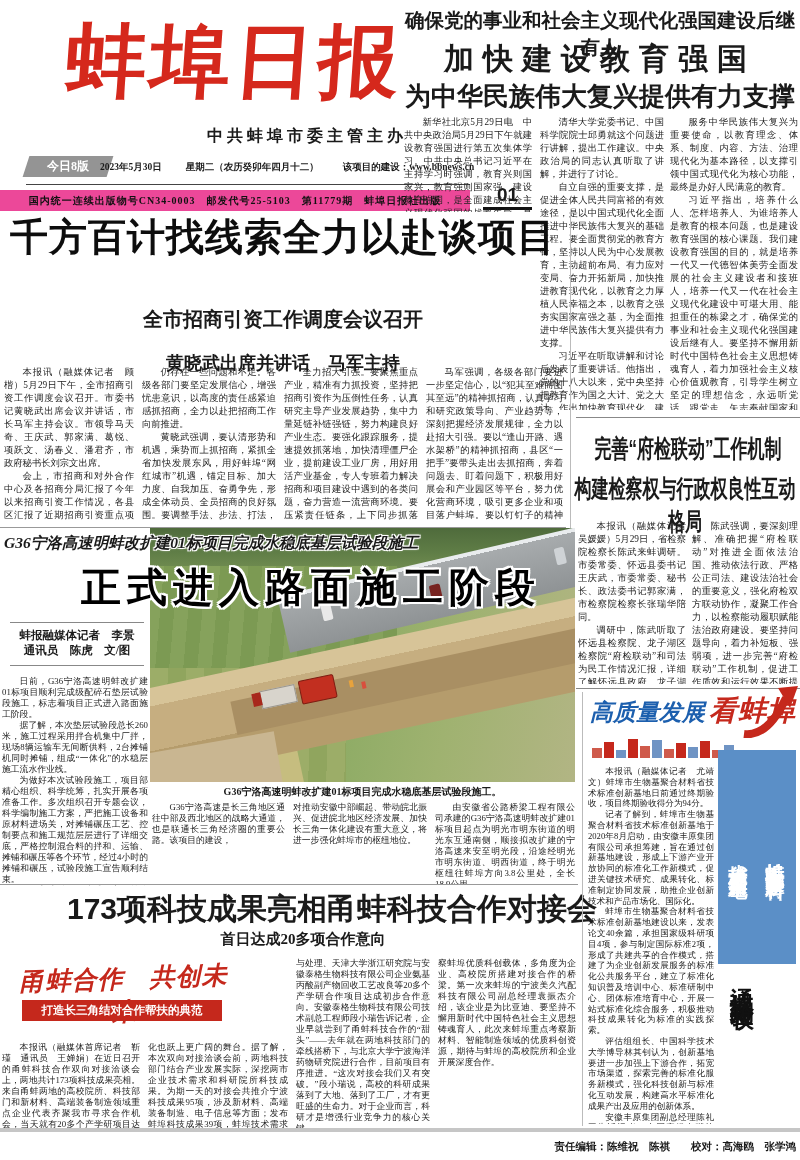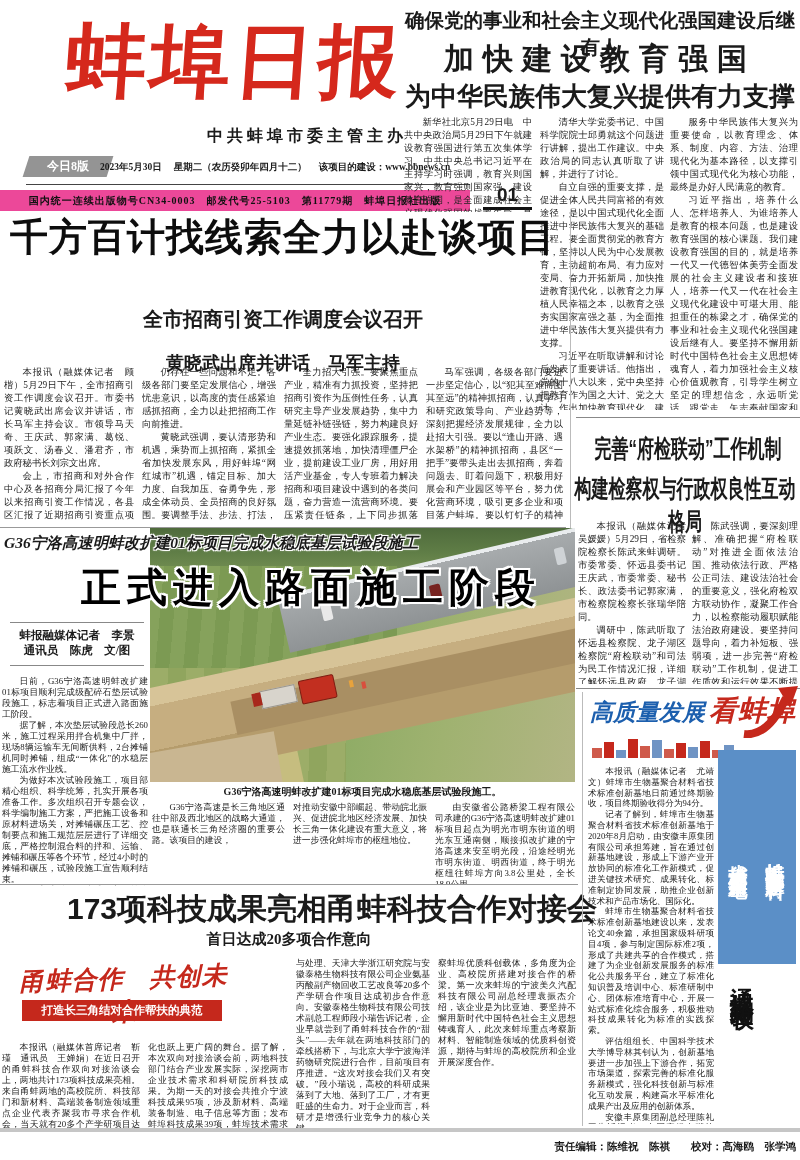--- a/index.html
+++ b/index.html
@@ -11,21 +11,21 @@
   .col{position:absolute;text-align:justify;overflow:hidden;font-size:9.3px;line-height:13px;color:#222;}
   .col p{margin:0;text-indent:2em;}
   .col-sm{font-size:8.8px;line-height:11px;}
   .rule{position:absolute;background:#999;}
   
   .badge{position:absolute;left:26px;top:156px;width:84px;height:21px;background:#949494;transform:skewX(-18deg);}
   .badge span{display:block;transform:skewX(18deg);color:#fff;font-size:12px;line-height:21px;text-align:center;font-weight:bold;}
   .mast-title{position:absolute;left:62px;top:8px;width:345px;font-size:80px;line-height:108px;font-weight:900;
               color:#d5281c;text-align:center;letter-spacing:4px;transform:skewX(-4deg);}
   .supervisor{position:absolute;left:62px;top:126px;width:345px;text-align:right;font-size:16px;font-weight:bold;letter-spacing:4px;}
-  .dateline{position:absolute;left:100px;top:161px;width:400px;display:flex;gap:12px;font-size:9.5px;font-weight:bold;}
+  .dateline{position:absolute;left:100px;top:161px;width:400px;display:flex;gap:24px;font-size:9.5px;font-weight:bold;}
   .graybar{position:absolute;left:0;top:190px;width:470px;height:21px;background:#ec4899;
            font-size:10px;font-weight:bold;line-height:21px;text-align:center;letter-spacing:1px;color:#111;}
   .pageno{position:absolute;left:483px;top:184px;font-size:19px;font-weight:900;padding:0 14px 1px 14px;border-bottom:3px solid #111;}
   
   .xi-kicker{position:absolute;left:402px;top:7px;width:396px;text-align:center;font-weight:900;font-size:19.5px;letter-spacing:0px;}
   .xi-h1{position:absolute;left:402px;top:39px;width:396px;text-align:center;font-weight:900;font-size:30px;letter-spacing:9px;}
   .xi-h2{position:absolute;left:400px;top:79px;width:400px;text-align:center;font-weight:900;font-size:26px;}
   .main-h{position:absolute;left:0;width:566px;text-align:center;font-weight:900;font-size:38px;letter-spacing:1px;color:#0d0d0d;}
   .main-sub1{position:absolute;left:0;top:306px;width:566px;text-align:center;font-weight:bold;font-size:20px;}
   .main-sub2{position:absolute;left:0;top:351px;width:566px;text-align:center;font-weight:700;font-size:18px;}
@@ -179,21 +179,21 @@
   </div>
   <div class="col col-sm" style="left:293px;top:802px;width:134px;height:82px;">
     <p style="text-indent:0;">对推动安徽中部崛起、带动皖北振兴、促进皖北地区经济发展、加快长三角一体化建设有重大意义，将进一步强化蚌埠市的枢纽地位。</p>
   </div>
   <div class="col col-sm" style="left:435px;top:802px;width:140px;height:82px;">
     <p>由安徽省公路桥梁工程有限公司承建的G36宁洛高速明蚌改扩建01标项目起点为明光市明东街道的明光东互通南侧，顺接拟改扩建的宁洛高速来安至明光段，沿途经明光市明东街道、明西街道，终于明光枢纽往蚌埠方向3.8公里处，全长18.9公里。</p>
   </div>
   <div class="rule" style="left:0;top:884px;width:578px;height:1px;"></div>
 
   <div class="abs sans center" style="left:0;top:889px;width:578px;font-weight:900;font-size:30px;padding-left:43px;">173项科技成果亮相甬蚌科技合作对接会</div>
-  <div class="abs center" style="left:0;top:930px;width:578px;font-weight:bold;font-size:15px;">首日达成20多项合作意向</div>
+  <div class="abs center" style="left:0;top:930px;width:578px;font-weight:bold;font-size:15px;padding-left:14px;">首日达成20多项合作意向</div>
   <div class="banner-callig">甬蚌合作　共创未来</div>
   <div class="ribbon">打造长三角结对合作帮扶的典范</div>
   <div class="col col-sm" style="left:2px;top:1042px;width:138px;height:86px;">
     <p>本报讯（融媒体首席记者　靳瑾　通讯员　王婵娟）在近日召开的甬蚌科技合作双向对接洽谈会上，两地共计173项科技成果亮相。来自甬蚌两地的高校院所、科技部门和新材料、高端装备制造领域重点企业代表齐聚我市寻求合作机会，当天就有20多个产学研项目达成初步合作意向。</p>
 
   </div>
   <div class="col col-sm" style="left:148px;top:1042px;width:140px;height:86px;">
     <p style="text-indent:0;">化也跃上更广阔的舞台。据了解，本次双向对接洽谈会前，两地科技部门结合产业发展实际，深挖两市企业技术需求和科研院所科技成果。为期一天的对接会共推介宁波科技成果95项，涉及新材料、高端装备制造、电子信息等方面；发布蚌埠科技成果39项，蚌埠技术需求16项，宁波技术需求23项。</p>
 
   </div>

